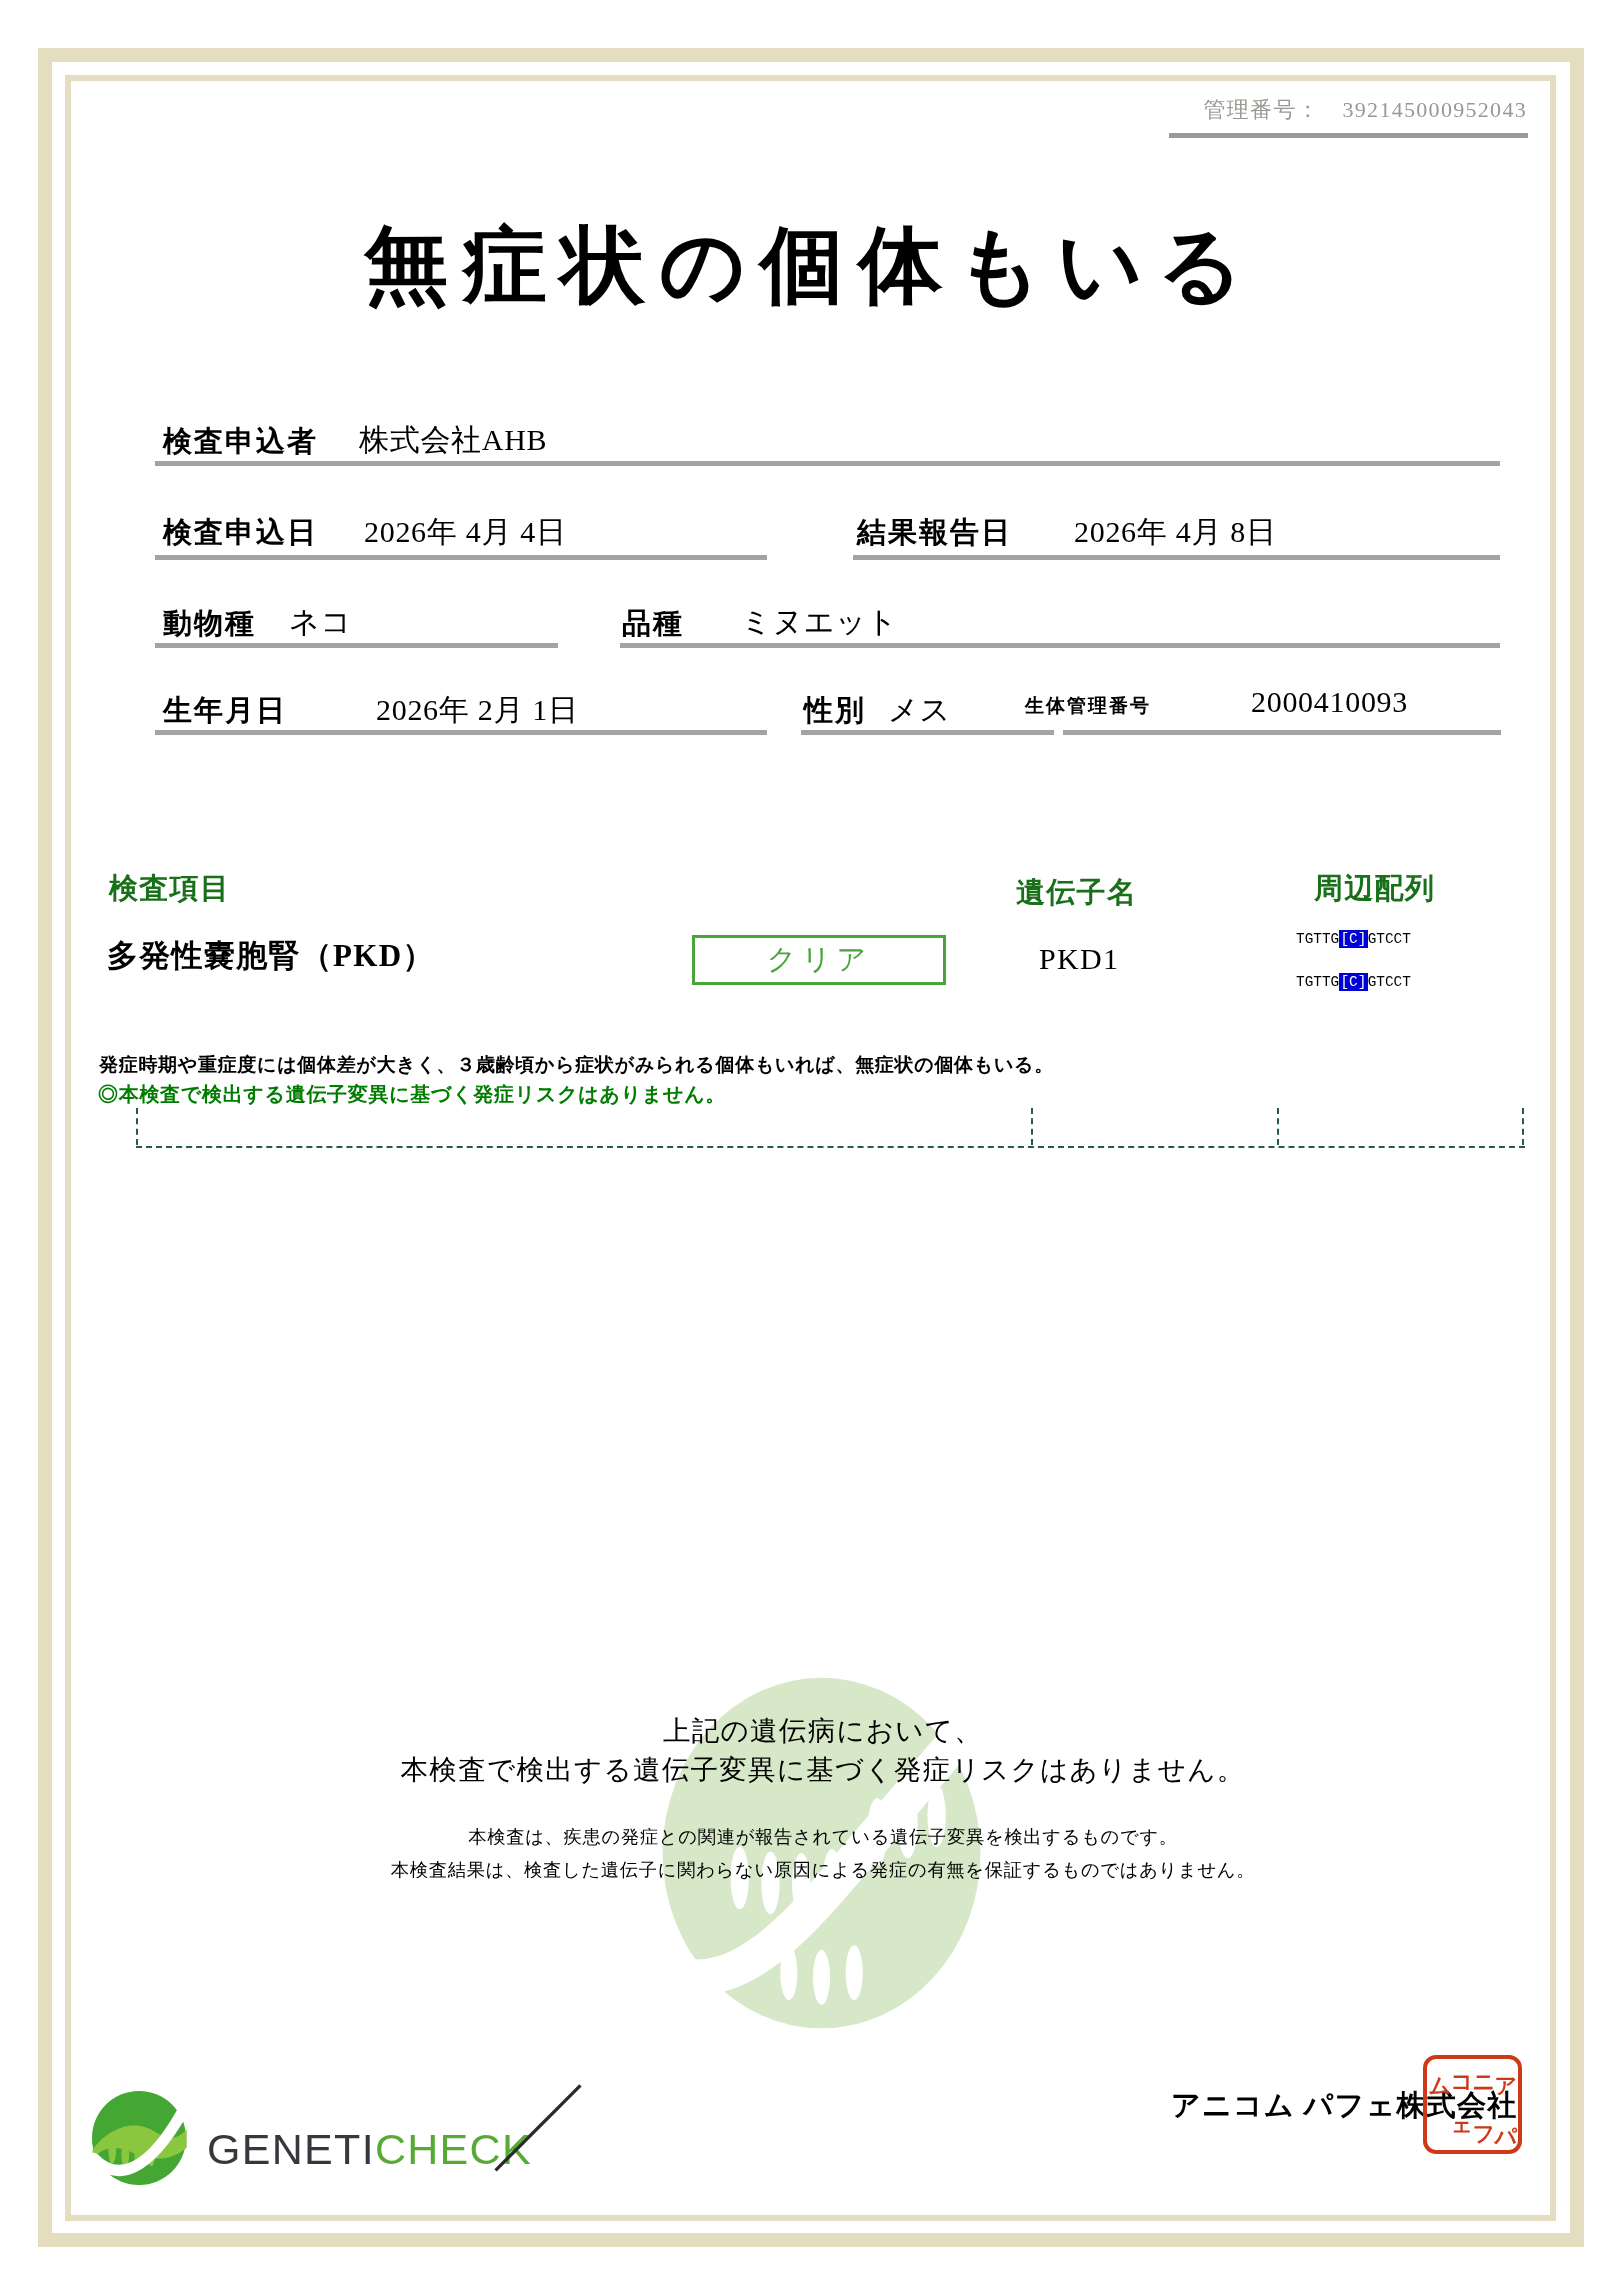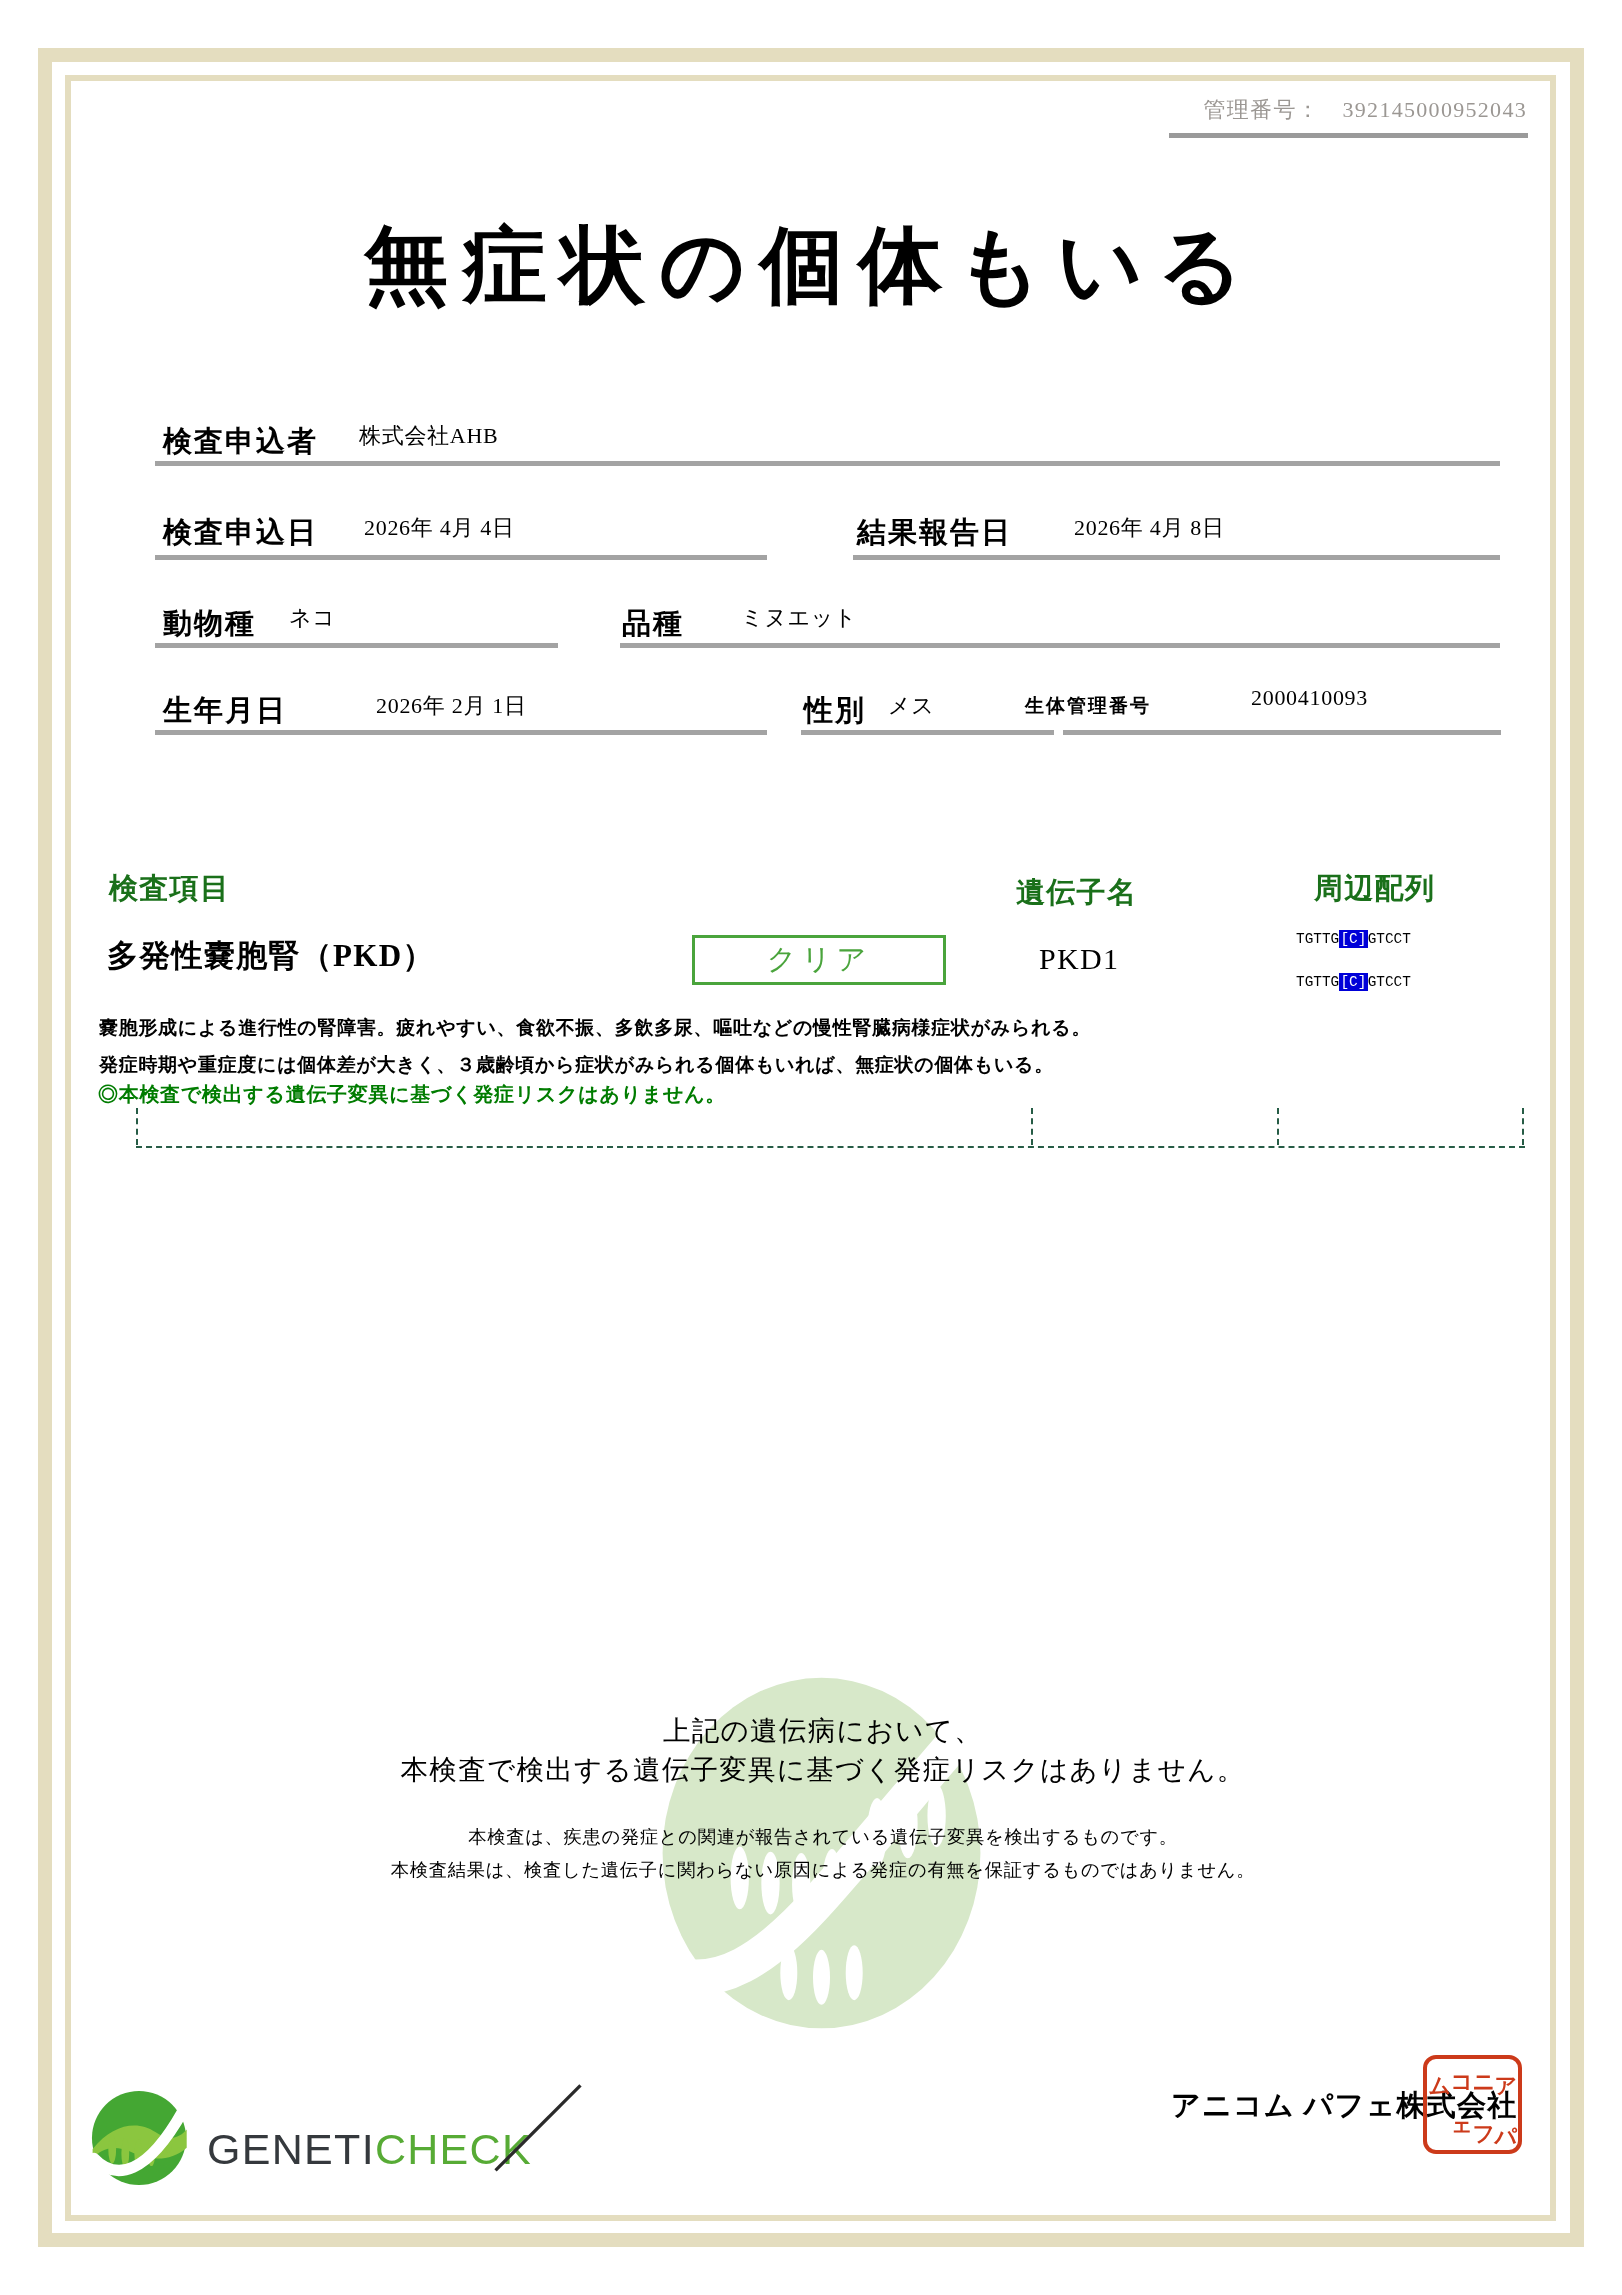--- a/index.html
+++ b/index.html
@@ -8,21 +8,21 @@
   
   .frame-outer{position:absolute;left:38px;top:48px;width:1546px;height:2199px;
         border:14.4px solid #e4ddbf;box-sizing:border-box;}
   .frame-inner{position:absolute;left:65px;top:75px;width:1491px;height:2146px;
         border:6.5px solid #e4ddbf;box-sizing:border-box;}
   .abs{position:absolute;line-height:1;white-space:nowrap;}
   .serif{font-family:"Liberation Serif",serif;}
   .sans{font-family:"Liberation Sans",sans-serif;margin-left:12px;}
   .mono{font-family:"Liberation Mono","DejaVu Sans Mono",monospace;}
   .label{font-size:29px;font-weight:bold;letter-spacing:2px;}
-  .value{font-size:22px;letter-spacing:0.7px;}
+  .value{font-size:30px;letter-spacing:0.7px;}
   .uline{position:absolute;height:5.2px;background:#a3a3a3;}
   .mgmt{font-size:22px;color:#9b9793;letter-spacing:1.3px;}
   .title{left:0;width:1622px;text-align:center;font-size:84px;font-weight:bold;letter-spacing:14.4px;}
   .res-header{font-size:29px;font-weight:bold;color:#1a701a;letter-spacing:1.3px;}
   .item-name{font-size:31px;font-weight:bold;letter-spacing:1.3px;}
   .clear-box{position:absolute;left:692px;top:935px;width:254px;height:50px;
         border:3.3px solid #4aa43c;box-sizing:border-box;display:flex;align-items:center;justify-content:center;}
   .clear-text{font-size:29px;color:#4aa43c;letter-spacing:5.2px;}
   .gene{font-size:30px;letter-spacing:1.3px;}
   .seq{font-size:14.4px;letter-spacing:0;}
@@ -121,21 +121,20 @@
 
   <span class="abs gene" style="left:1039px;top:944px;">PKD1</span>
 
   <div class="abs seq mono" style="left:1296px;top:932px;">
     <span>TGTTG</span><span class="hl">[C]</span><span>GTCCT</span>
   </div>
   <div class="abs seq mono" style="left:1296px;top:975px;">
     <span>TGTTG</span><span class="hl">[C]</span><span>GTCCT</span>
   </div>
 
-  <div class="abs desc" style="left:99px;top:1018px;">嚢胞形成による進行性の腎障害。疲れやすい、食欲不振、多飲多尿、嘔吐などの慢性腎臓病様症状がみられる。</div>
   <div class="abs desc" style="left:99px;top:1055px;">発症時期や重症度には個体差が大きく、３歳齢頃から症状がみられる個体もいれば、無症状の個体もいる。</div>
   <div class="abs note" style="left:98px;top:1084px;">◎本検査で検出する遺伝子変異に基づく発症リスクはありません。</div>
 
   <div class="dash-v" style="left:136px;top:1108px;height:37px;"></div>
   <div class="dash-v" style="left:1031px;top:1108px;height:37px;"></div>
   <div class="dash-v" style="left:1277px;top:1108px;height:37px;"></div>
   <div class="dash-v" style="left:1522px;top:1108px;height:37px;"></div>
   <div class="dash-h" style="left:136px;top:1146px;width:1389px;"></div>
 
   <div class="abs center-line sans sum-big" style="top:1717px;">上記の遺伝病において、</div>

